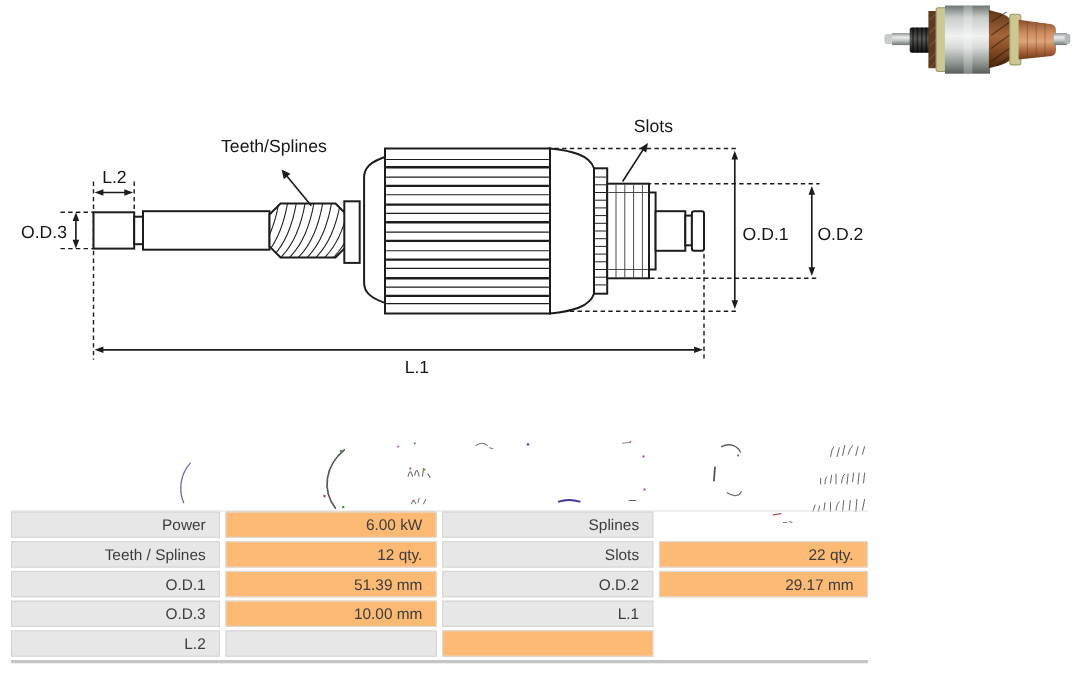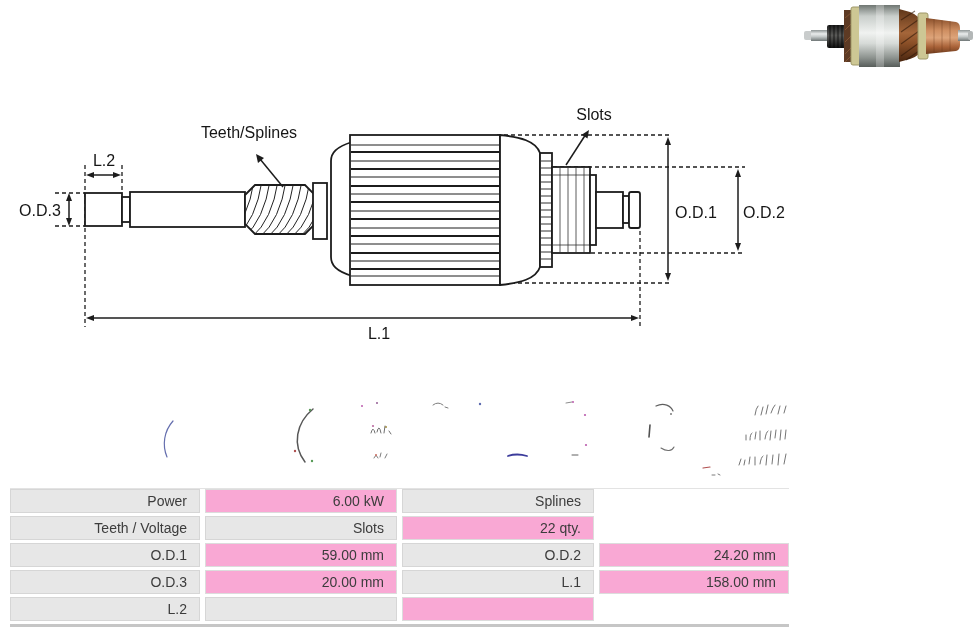--- a/index.html
+++ b/index.html
@@ -14,27 +14,27 @@
   .diagram text{font-family:"Liberation Sans",sans-serif;font-size:16px;fill:#161616;}
   .shape{stroke:#1c1c1c;stroke-width:1.8;fill:#ffffff;}
   .dash{stroke:#1c1c1c;stroke-width:1.3;fill:none;stroke-dasharray:4 3;}
   .dim{stroke:#1c1c1c;stroke-width:1.5;fill:none;}
   .ah{fill:#1c1c1c;stroke:none;}
 
   
   .wm{position:absolute;left:140px;top:395px;width:660px;height:85px;opacity:.85;}
 
   
-  .spec-table{position:absolute;left:10px;top:488px;width:779px;
+  .spec-table{position:absolute;left:10px;top:464px;width:779px;
               border-top:1px solid #e3e3e3;border-bottom:3px solid #c6c6c6;}
   .spec-row{display:grid;grid-template-columns:190px 192px 192px 190px;column-gap:5px;margin-bottom:3px;}
   .cell{box-sizing:border-box;height:24px;line-height:22px;font-size:14px;color:#3c3c3c;
         text-align:right;padding-right:12px;border:1px solid #d6d6d6;}
   .cell.lab{background:#e7e7e7;}
-  .cell.val{background:#f9a8d4;border-color:#dcdcdc;}
+  .cell.val{background:#fdba74;border-color:#dcdcdc;}
 </style>
 </head>
 <body>
 
 <div class="page">
 
   <svg class="photo" viewBox="0 0 176 64" role="img">
     <defs>
       <linearGradient id="gMetal" x1="0" y1="0" x2="0" y2="1">
         <stop offset="0" stop-color="#8f9595"></stop>
@@ -232,35 +232,35 @@
     </g>
   </svg>
 
   <div class="spec-table">
       <div class="spec-row">
         <div class="cell lab">Power</div>
         <div class="cell val">6.00 kW</div>
         <div class="cell lab">Splines</div>
       </div>
       <div class="spec-row">
-        <div class="cell lab">Teeth / Voltage</div>
+        <div class="cell lab">Teeth / Splines</div>
+        <div class="cell val">12 qty.</div>
         <div class="cell lab">Slots</div>
         <div class="cell val">22 qty.</div>
       </div>
       <div class="spec-row">
         <div class="cell lab">O.D.1</div>
-        <div class="cell val">59.00 mm</div>
+        <div class="cell val">51.39 mm</div>
         <div class="cell lab">O.D.2</div>
-        <div class="cell val">24.20 mm</div>
+        <div class="cell val">29.17 mm</div>
       </div>
       <div class="spec-row">
         <div class="cell lab">O.D.3</div>
-        <div class="cell val">20.00 mm</div>
+        <div class="cell val">10.00 mm</div>
         <div class="cell lab">L.1</div>
-        <div class="cell val">158.00 mm</div>
       </div>
       <div class="spec-row">
         <div class="cell lab">L.2</div>
         <div class="cell lab"></div>
         <div class="cell val"></div>
       </div>
     </div>
 
 </div>
 

